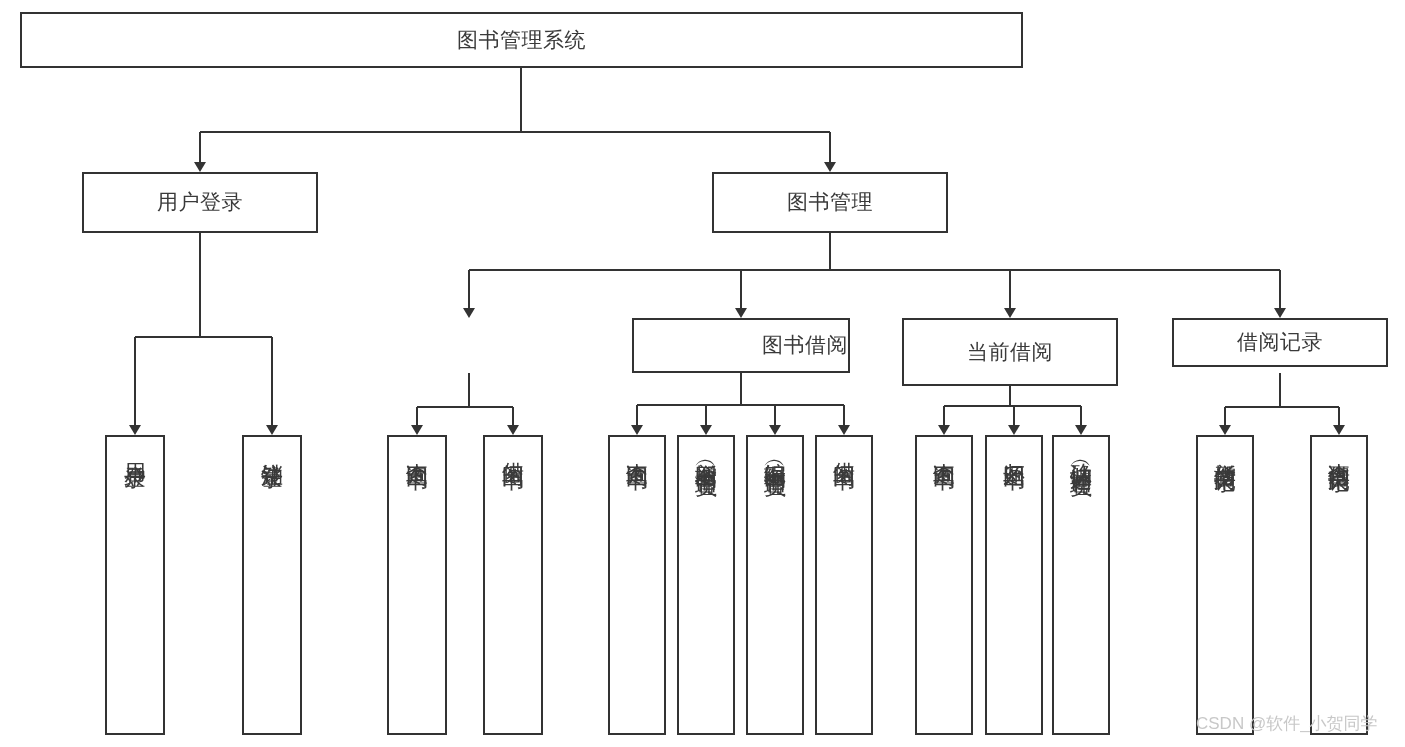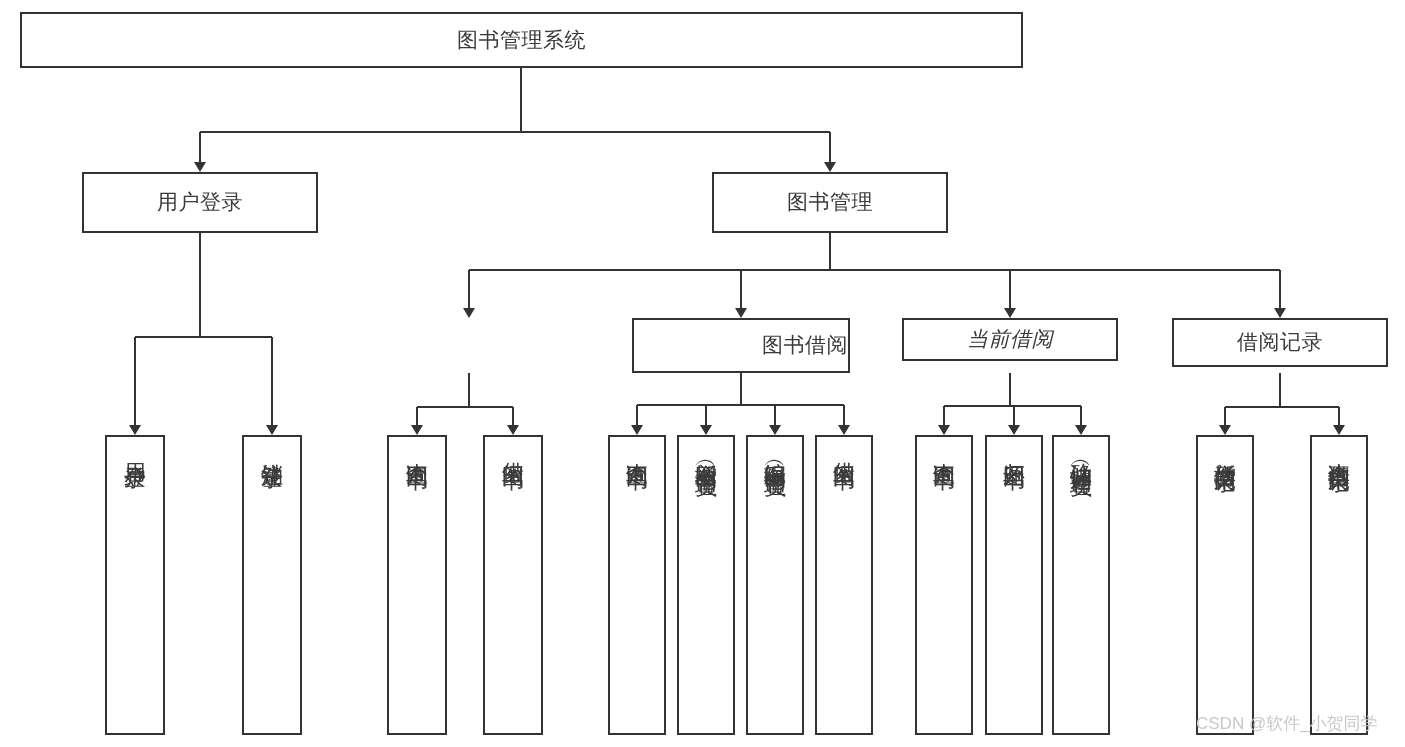--- a/index.html
+++ b/index.html
@@ -130,21 +130,21 @@
   <div class="node horiz" id="n-l2-0" style="left: 82px; top: 172px; width: 236px; height: 61px;">
     <span class="label">用户登录</span>
   </div>
   <div class="node horiz" id="n-l2-1" style="left: 712px; top: 172px; width: 236px; height: 61px;">
     <span class="label">图书管理</span>
   </div>
 
   <div class="node horiz" id="n-l3-1" style="left: 632px; top: 318px; width: 218px; height: 55px; justify-content: flex-end;">
     <span class="label">图书借阅</span>
   </div>
-  <div class="node horiz" id="n-l3-2" style="left: 902px; top: 318px; width: 216px; height: 43px; font-style: italic;">
+  <div class="node horiz" id="n-l3-2" style="left: 902px; top: 318px; width: 216px; height: 68px;">
     <span class="label">当前借阅</span>
   </div>
   <div class="node horiz" id="n-l3-3" style="left: 1172px; top: 318px; width: 216px; height: 49px;">
     <span class="label">借阅记录</span>
   </div>
 
   <div class="node vert" id="n-lf-0" style="left: 105px; top: 435px; width: 60px; height: 300px;">
     <span class="label">用户登录</span>
   </div>
   <div class="node vert" id="n-lf-1" style="left: 242px; top: 435px; width: 60px; height: 300px;">

